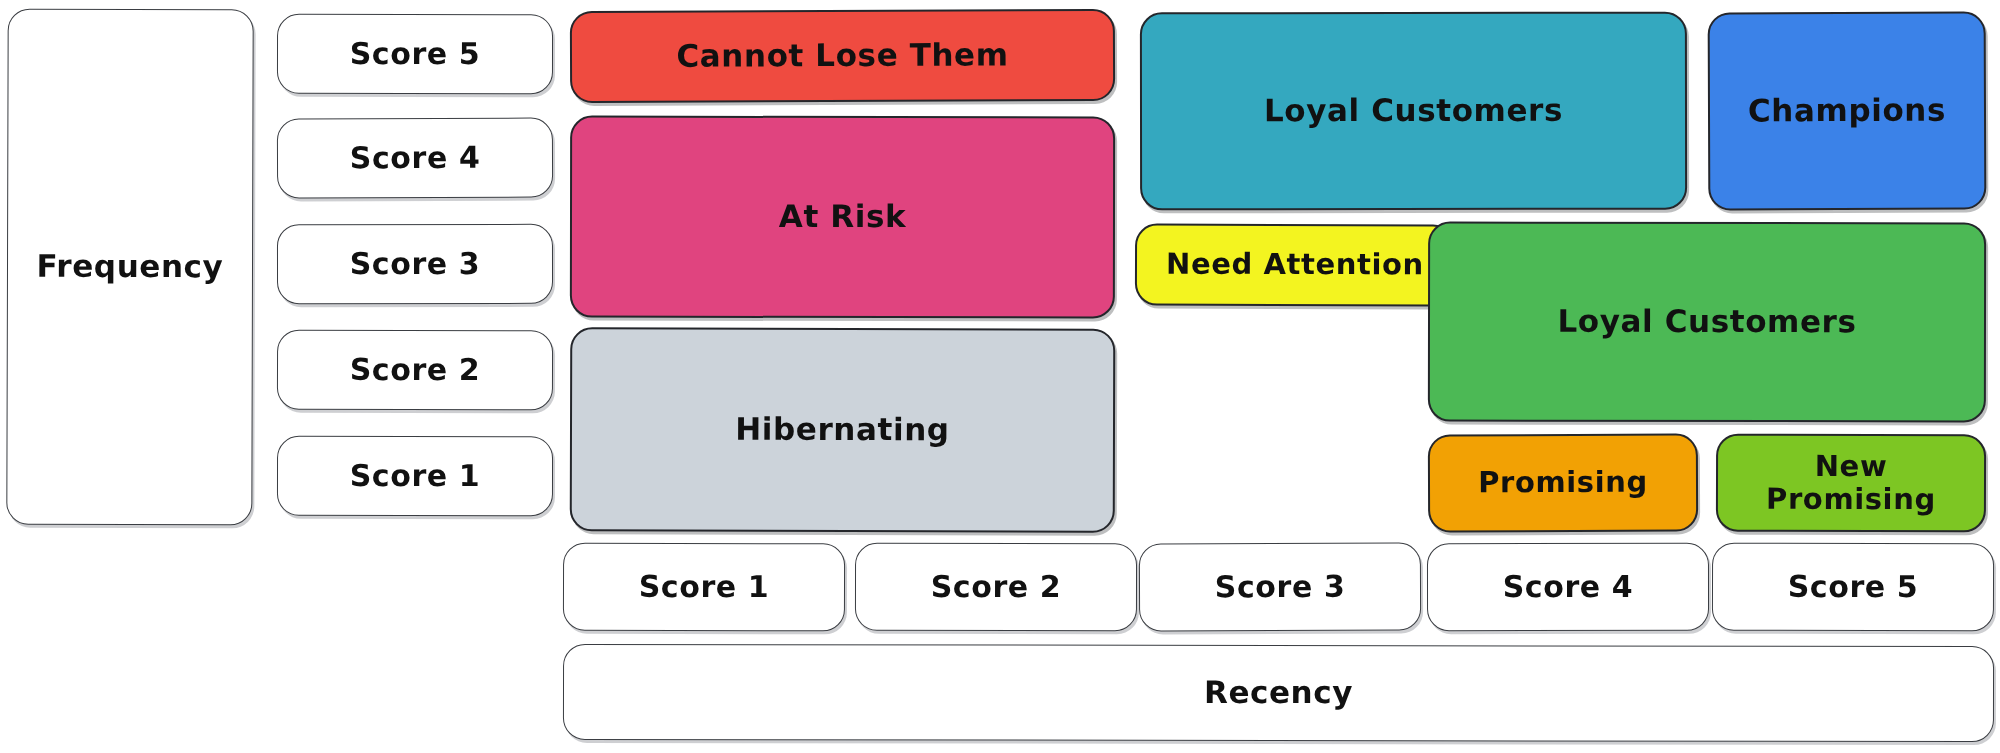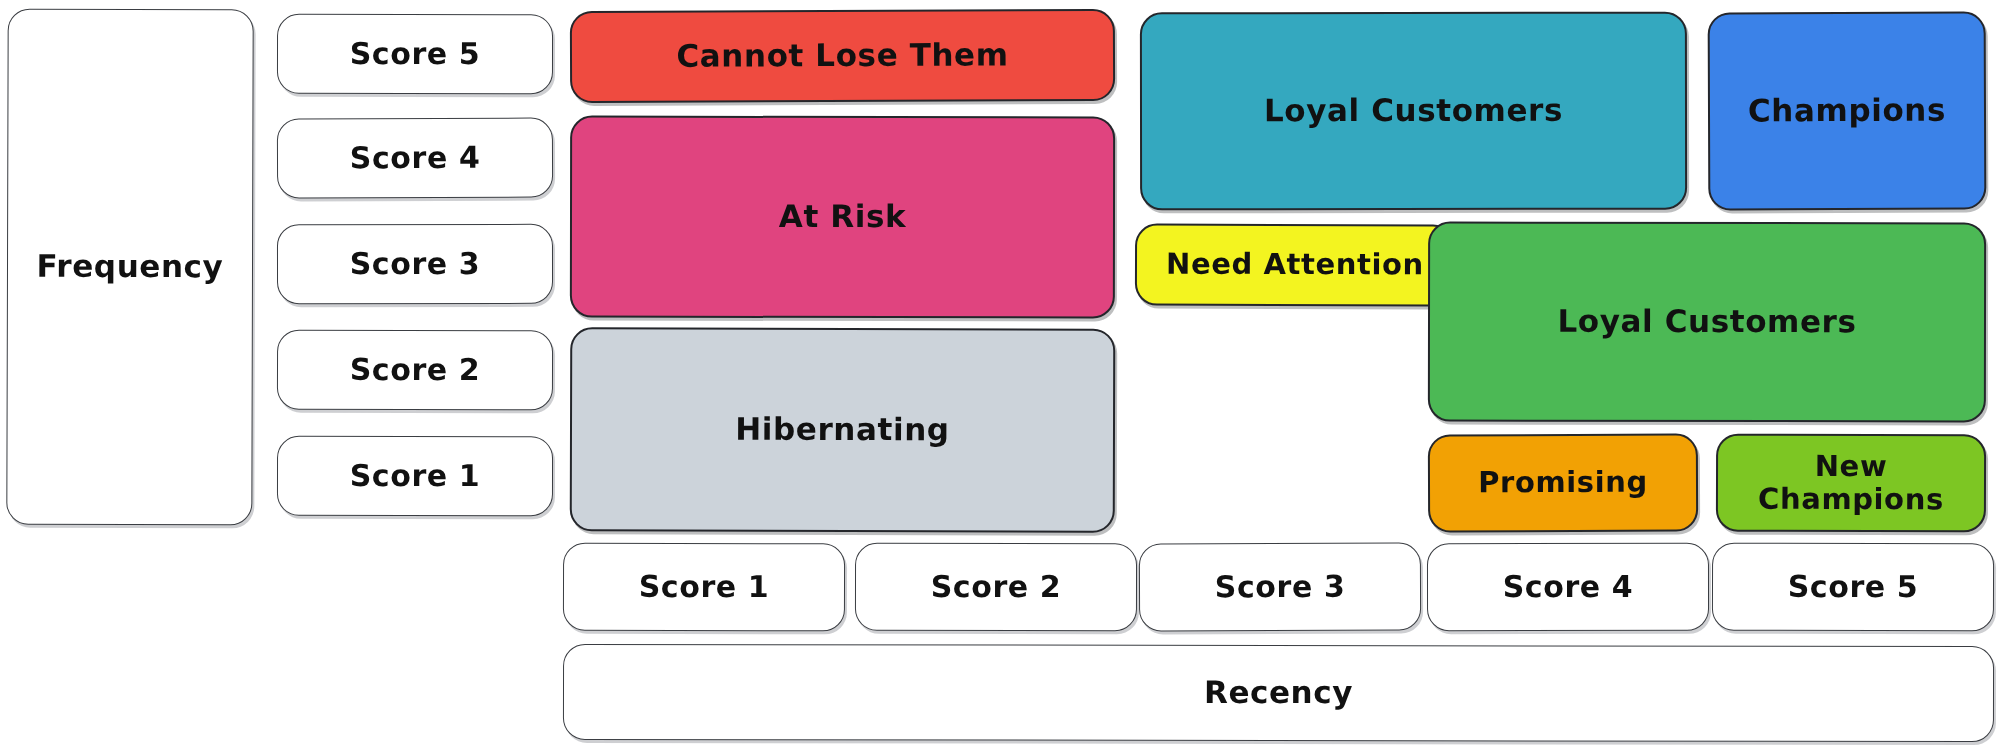--- a/index.html
+++ b/index.html
@@ -80,21 +80,21 @@
 
   <div class="box seg j2" style="left:1708px;top:12px;width:278px;height:198px;background:#3b82e8;">Champions</div>
 
   <div class="box seg small j1" style="left:1135px;top:224px;width:320px;height:82px;background:#f3f420;">Need Attention</div>
 
   <div class="box seg j3" style="left:1428px;top:222px;width:558px;height:200px;background:#4cb955;">Loyal Customers</div>
 
 
   <div class="box seg small j2" style="left:1428px;top:434px;width:270px;height:98px;background:#f2a104;">Promising</div>
 
-  <div class="box seg small j1" style="left:1716px;top:434px;width:270px;height:98px;background:#7dc623;">New Champions</div>
+  <div class="box seg small j1" style="left:1716px;top:434px;width:270px;height:98px;background:#7dc623;">New Promising</div>
 
   <div class="box plain j1" style="left:563px;top:543px;width:282px;height:88px;">Score 1</div>
   <div class="box plain j3" style="left:855px;top:543px;width:282px;height:88px;">Score 2</div>
   <div class="box plain j2" style="left:1139px;top:543px;width:282px;height:88px;">Score 3</div>
   <div class="box plain j4" style="left:1427px;top:543px;width:282px;height:88px;">Score 4</div>
   <div class="box plain j1" style="left:1712px;top:543px;width:282px;height:88px;">Score 5</div>
 
   <div class="box axis j3" style="left:563px;top:645px;width:1431px;height:96px;">Recency</div>
 
 </div>

